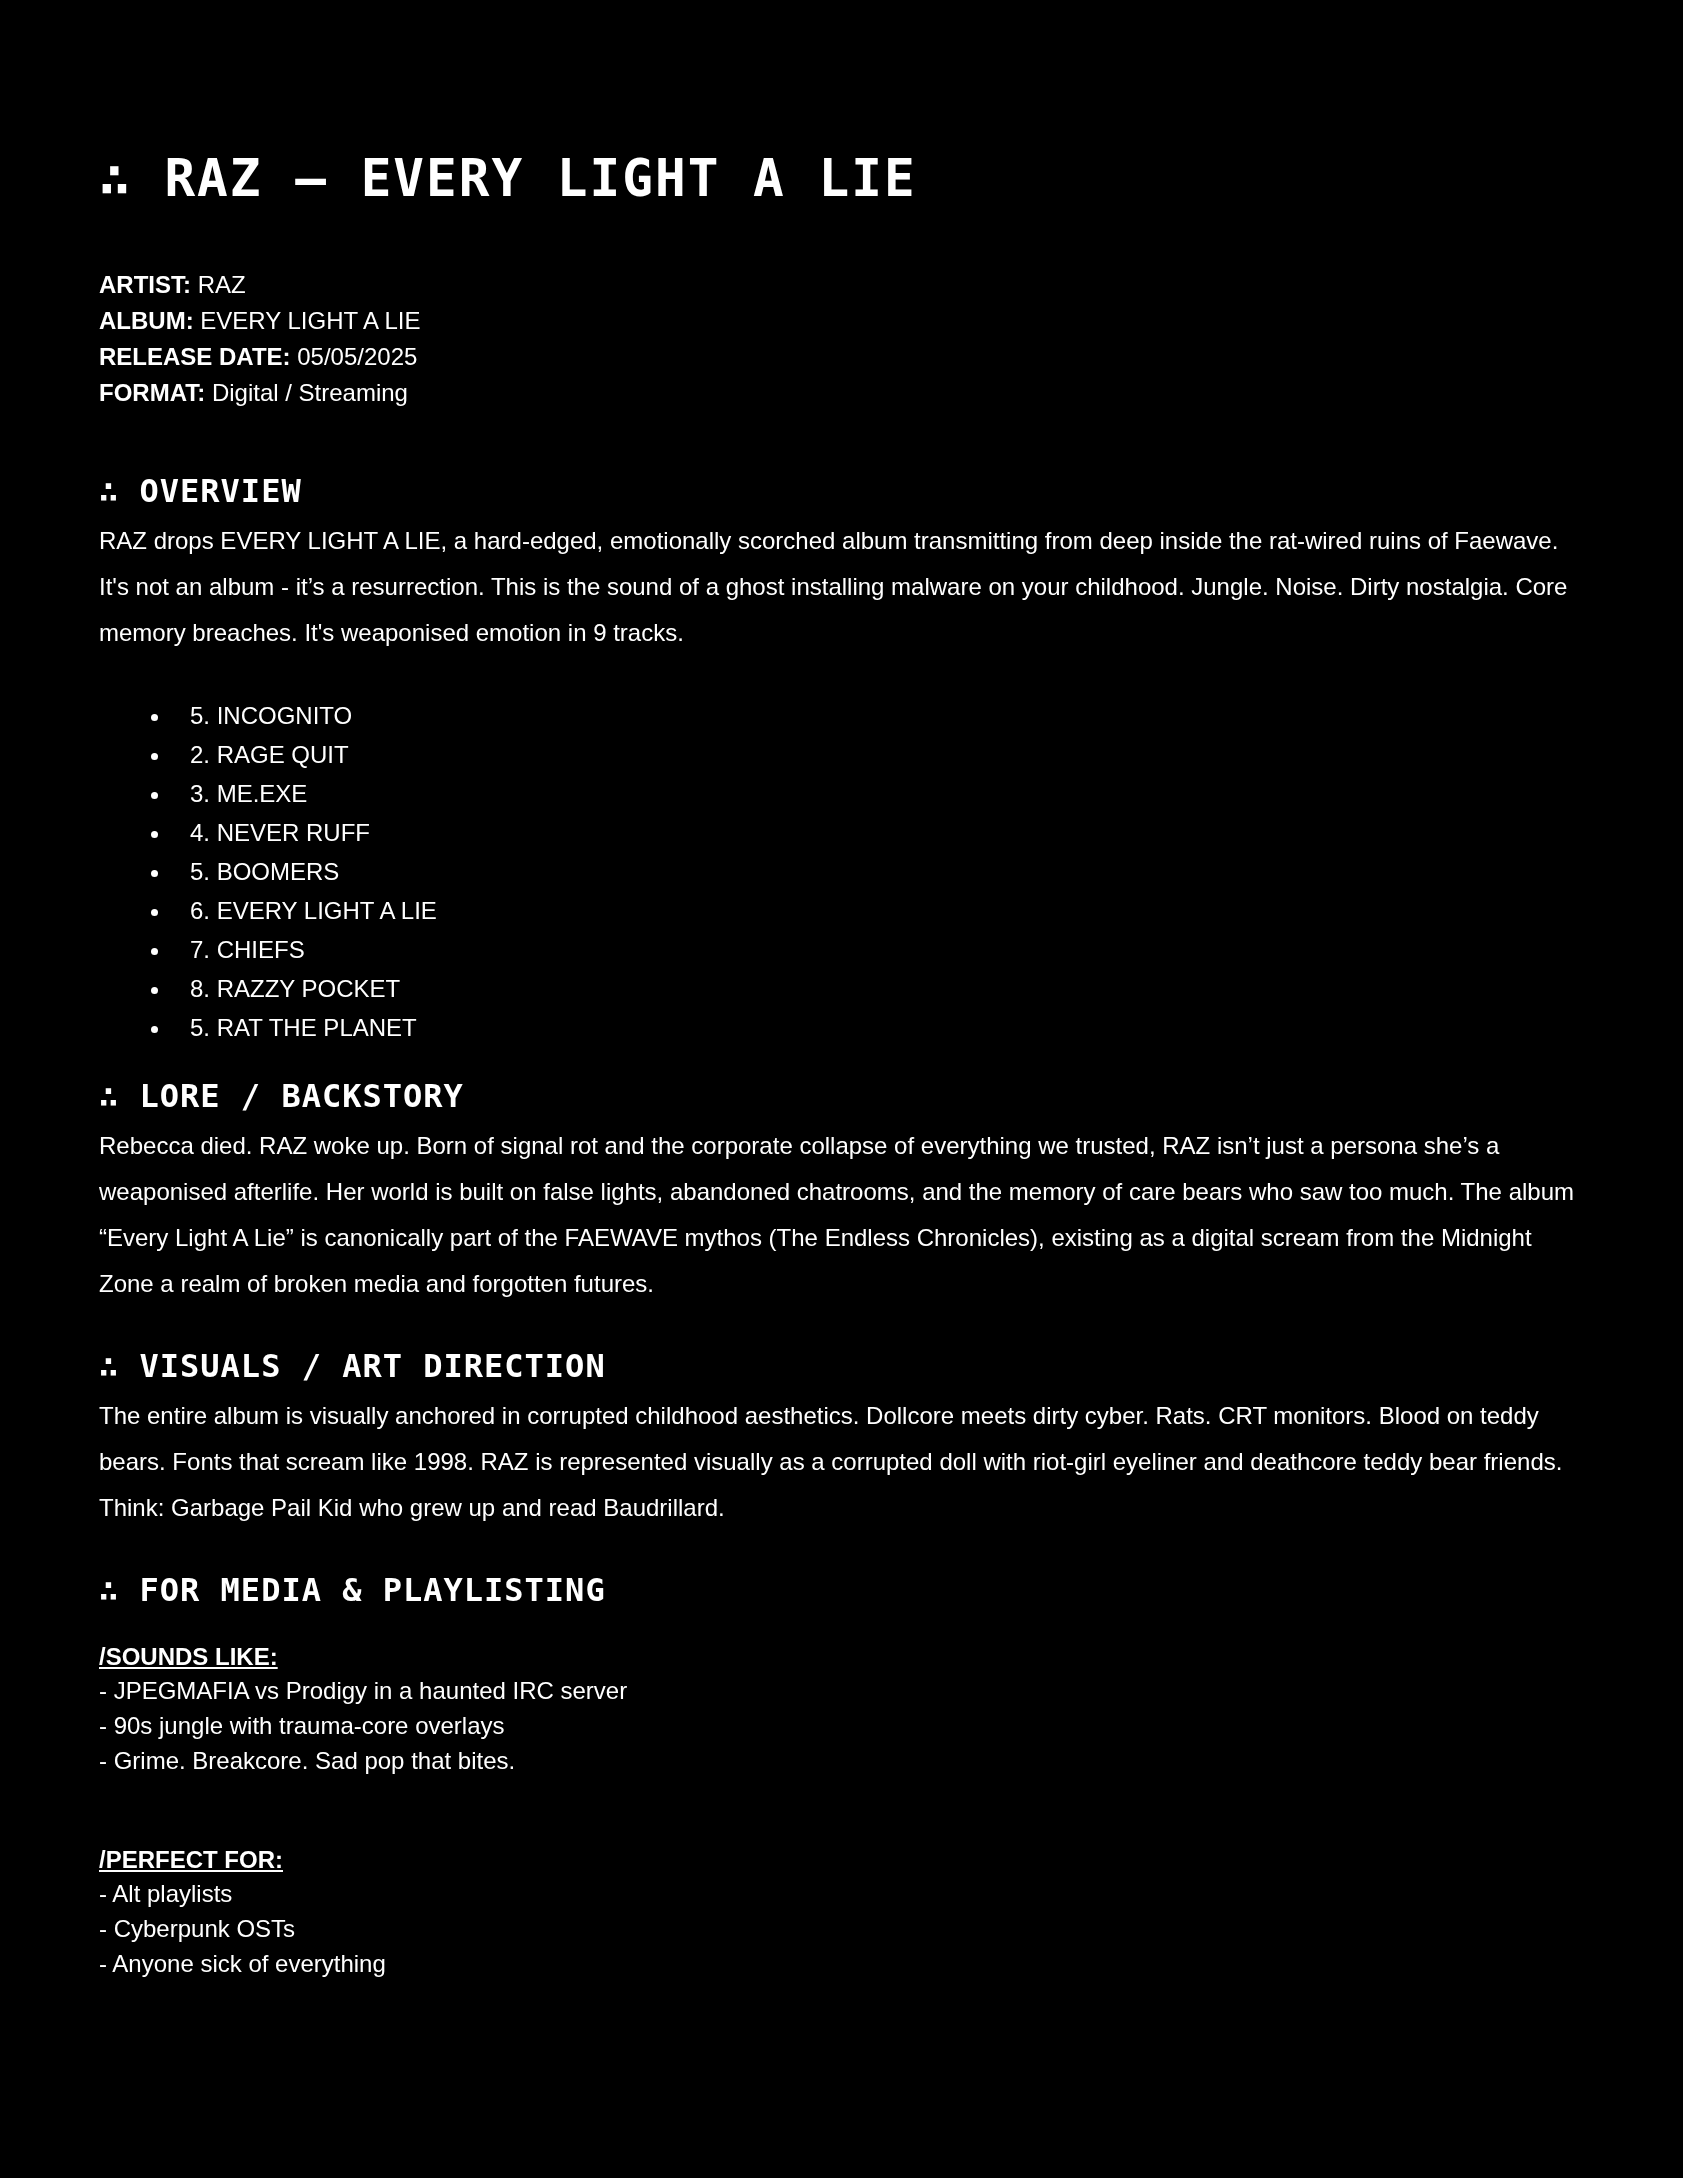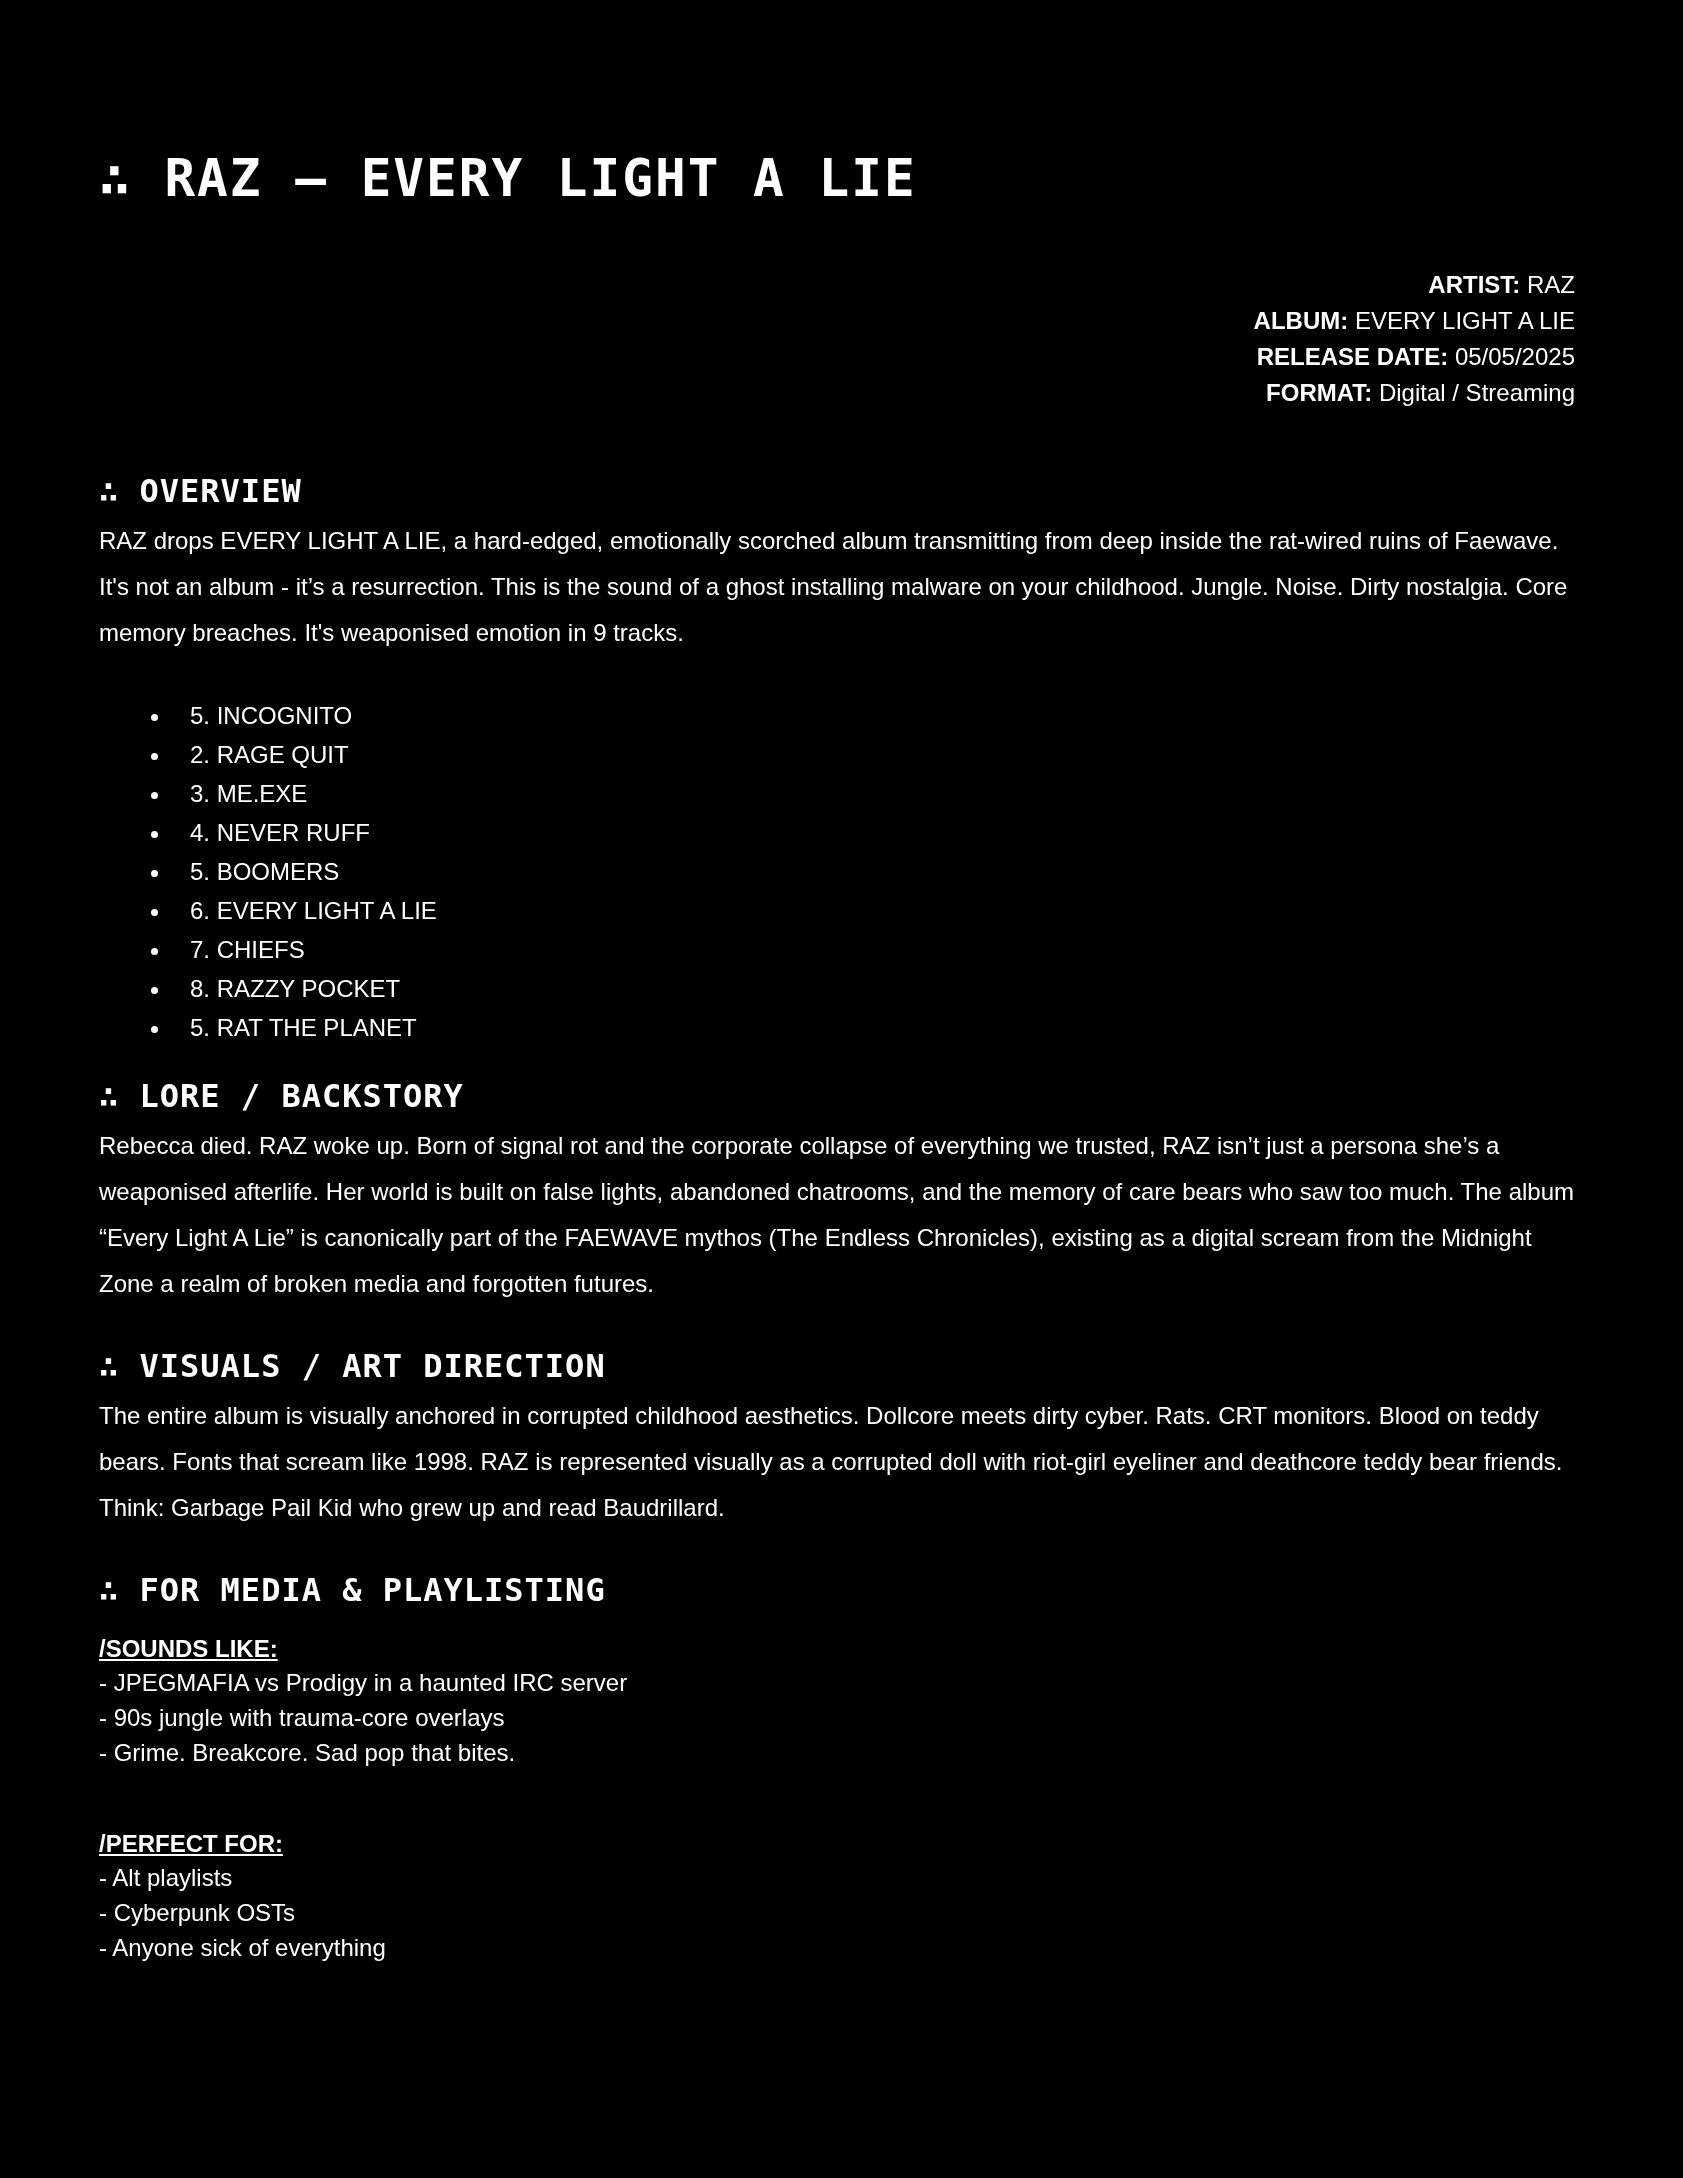--- a/index.html
+++ b/index.html
@@ -24,21 +24,20 @@
     font-size: 51px;
     font-weight: 700;
     letter-spacing: 2px;
     margin: 0 0 59px 0;
     white-space: nowrap;
   }
   .meta {
     font-size: 24px;
     line-height: 36px;
     margin-bottom: 61px;
-    text-align: right;
   }
   .meta .k {
     font-weight: 700;
   }
   .meta .v {
     font-weight: 400;
   }
   h2.section {
     font-family: "DejaVu Sans Mono", monospace;
     font-size: 32px;
@@ -56,21 +55,21 @@
     margin: 22px 0 30px 0;
     padding-left: 73px;
     list-style: disc;
   }
   ul.tracklist li {
     font-size: 24px;
     line-height: 39px;
     padding-left: 18px;
   }
   .sub-block {
-    margin-top: 26px;
+    margin-top: 34px;
     margin-bottom: 8px;
   }
   .sub-head {
     font-size: 24px;
     font-weight: 700;
     text-decoration: underline;
     margin-bottom: 2px;
   }
   .sub-line {
     font-size: 24px;

